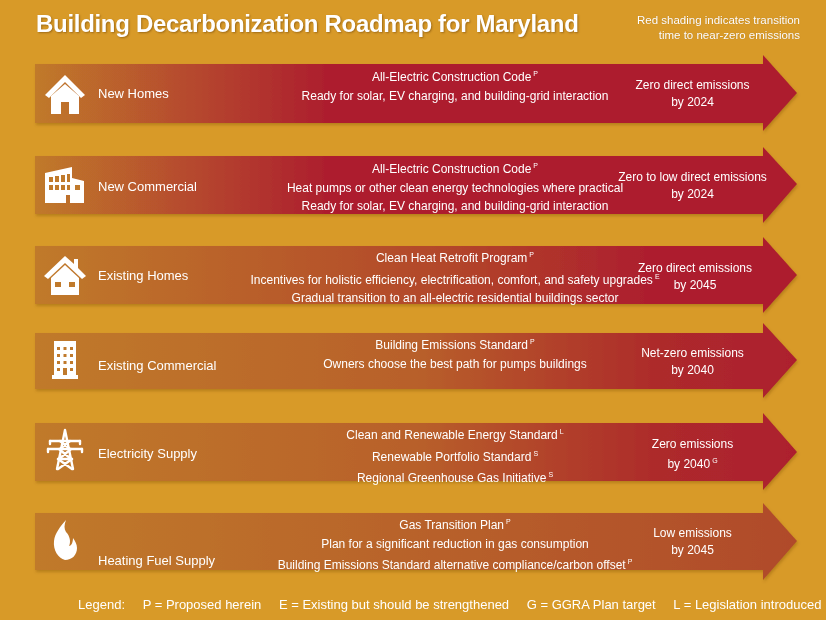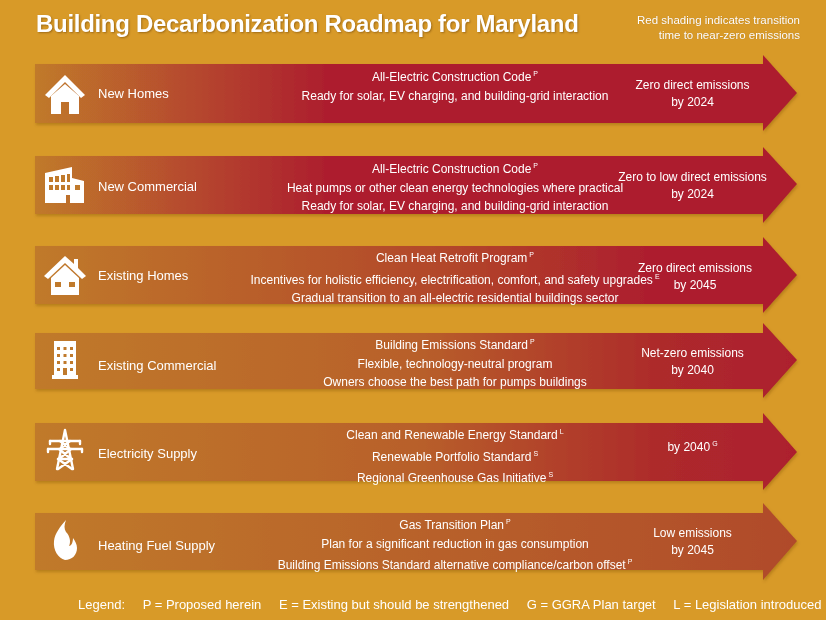--- a/index.html
+++ b/index.html
@@ -178,21 +178,20 @@
           <rect x="28" y="24" width="3" height="3"></rect>
           <rect x="15" y="31" width="3" height="3"></rect>
           <rect x="21" y="31" width="4" height="7"></rect>
           <rect x="28" y="31" width="3" height="3"></rect>
         </g>
       </svg>
   </div>
   <div class="label" style="top:35px;">Existing Commercial</div>
   <div class="items" style="top:10px;">
     <div><span>Building Emissions Standard</span><sup>P</sup></div>
-    <div><span>Flexible, technology-neutral program</span></div>
     <div><span>Owners choose the best path for pumps buildings</span></div>
   </div>
   <div class="target" style="top:22px;">
     <div>Net-zero emissions</div>
     <div>by 2040</div>
   </div>
 </div>
 
 <div class="row" style="top:413px;height:78px;">
   <svg class="arrow" width="763" height="78">
@@ -207,34 +206,35 @@
         <path d="M16 32 L30 32"></path>
       </svg>
   </div>
   <div class="label" style="top:33px;">Electricity Supply</div>
   <div class="items" style="top:10px;">
     <div><span>Clean and Renewable Energy Standard</span><sup>L</sup></div>
     <div><span>Renewable Portfolio Standard</span><sup>S</sup></div>
     <div><span>Regional Greenhouse Gas Initiative</span><sup>S</sup></div>
   </div>
   <div class="target" style="top:23px;">
+    <div>Zero emissions</div>
     <div><span>by 2040</span><sup>G</sup></div>
   </div>
 </div>
 
 <div class="row" style="top:503px;height:78px;">
   <svg class="arrow" width="763" height="78">
       <polygon filter="url(#sh)" fill="url(#g-rust)" points="0,10 728,10 728,0 762,38 728,77 728,67 0,67"></polygon>
     </svg>
   <div class="icon" style="top:14px;">
     <svg viewBox="0 0 46 46">
         <path d="M24 3 C18 10 13 16 12 24 C11 33 16 41 23 43 C30 43 35 38 35 31 C35 27 33 24 31 21 C31 26 29 29 27 29 C29 25 28 19 24 15 C22 12 22 8 24 3 Z" fill="#fff"></path>
       </svg>
   </div>
-  <div class="label" style="top:35px;">Heating Fuel Supply</div>
+  <div class="label" style="top:50px;">Heating Fuel Supply</div>
   <div class="items" style="top:10px;">
     <div><span>Gas Transition Plan</span><sup>P</sup></div>
     <div><span>Plan for a significant reduction in gas consumption</span></div>
     <div><span>Building Emissions Standard alternative compliance/carbon offset</span><sup>P</sup></div>
   </div>
   <div class="target" style="top:22px;">
     <div>Low emissions</div>
     <div>by 2045</div>
   </div>
 </div>

